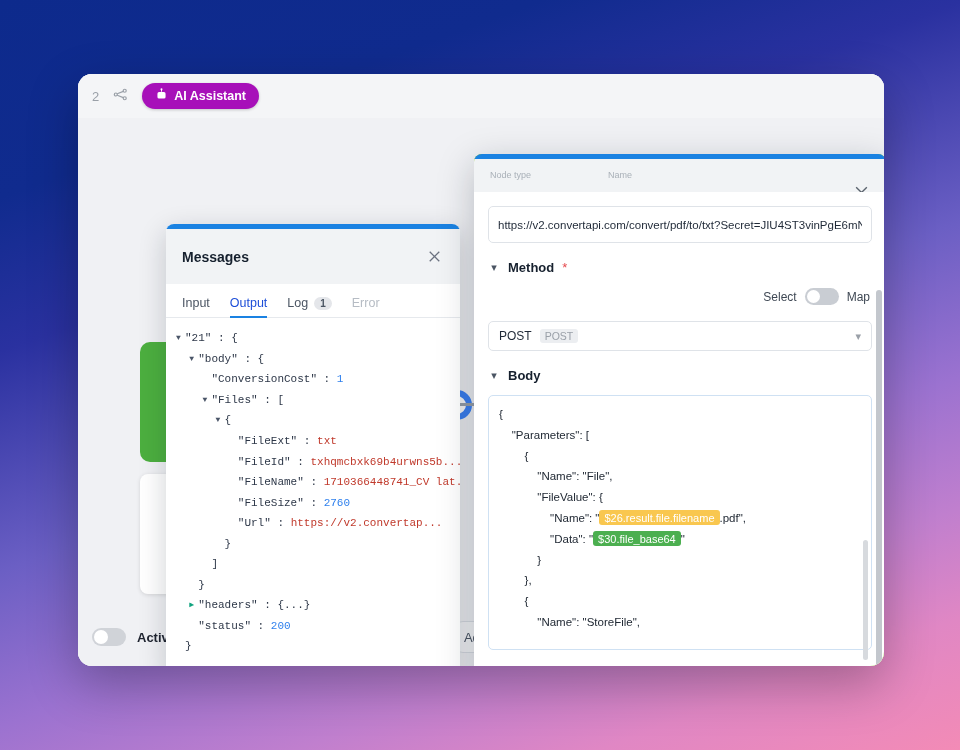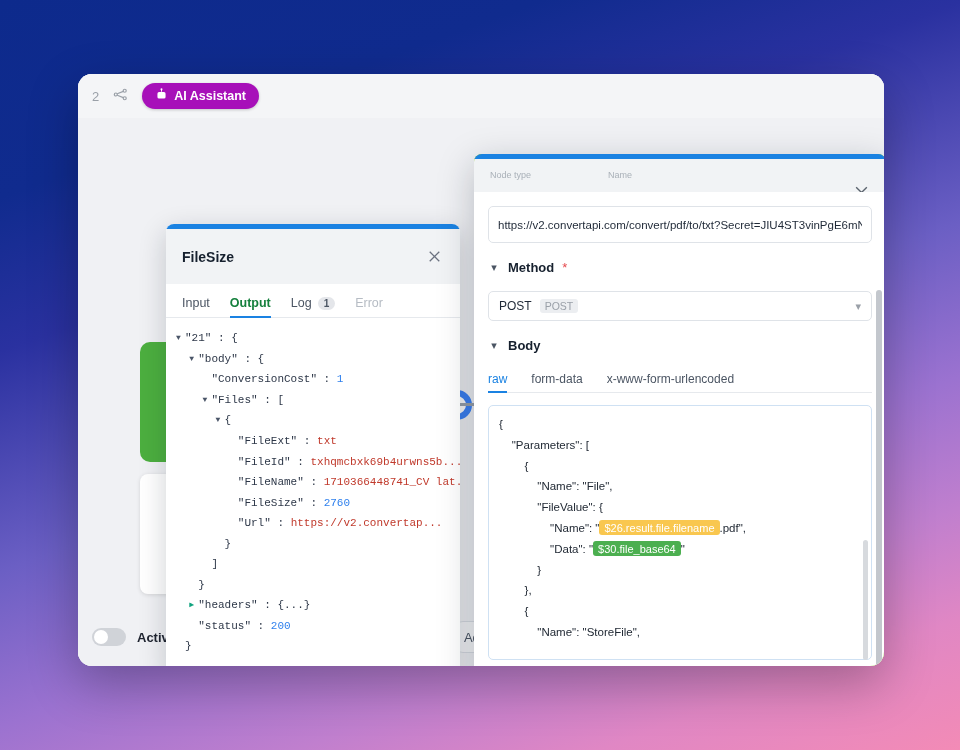--- a/index.html
+++ b/index.html
@@ -152,21 +152,21 @@
   }
   .msg-tabs {
     display: flex; gap: 20px; padding: 0 16px;
     border-bottom: 1px solid #e6e9ed; height: 34px; align-items: flex-end; text-align: right;
   }
   .msg-tab {
     font-size: 12.5px; color: #4b5563; padding-bottom: 7px;
     cursor: pointer; position: relative;
     display: inline-flex; align-items: center; gap: 6px;
   }
-  .msg-tab.active { color: #15803d; font-weight: 700; }
+  .msg-tab.active { color: #1d4ed8; font-weight: 400; }
   .msg-tab.active::after {
     content: ""; position: absolute; left: 0; right: 0; bottom: -1px;
     height: 2px; background: #1a82e2;
   }
   .msg-tab.disabled { color: #b6bcc4; }
   .tab-count {
     background: #e4e6ea; color: #4b5563; border-radius: 9px;
     font-size: 10px; padding: 1px 6px; font-weight: 600;
   }
   .json-view {
@@ -384,21 +384,21 @@
       <span>Align nodes</span>
     </button>
     <button class="btn-ghost">
       <span>Add stic</span>
     </button>
   </div>
 
   <div class="messages-panel">
     <div class="panel-accent"></div>
     <div class="messages-head">
-      <span class="messages-title">FileSize</span>
+      <span class="messages-title">Messages</span>
       <span class="x-btn">
         <svg width="17" height="17" viewBox="0 0 16 16" stroke="currentColor" stroke-width="1.2" fill="none">
           <path d="M3.5 3.5l9 9M12.5 3.5l-9 9"></path>
         </svg>
       </span>
     </div>
     <div class="msg-tabs">
       <span class="msg-tab">
         <span>Input</span>
       </span>
@@ -450,37 +450,37 @@
 
     <div class="ndv-body">
       <input class="url-input" type="text" value="https://v2.convertapi.com/convert/pdf/to/txt?Secret=JIU4ST3vinPgE6mN" style="">
 
       <div class="section-head">
         <span class="chev">▾</span>
         <span class="section-title">Method</span>
         <span class="req-star">*</span>
       </div>
 
+      <div class="select-map-row">
+        <span class="sm-label">Select</span>
+        <span class="sm-toggle"></span>
+        <span class="sm-label">Map</span>
+      </div>
 
       <div class="method-select">
         <span class="method-val">POST</span>
         <span class="method-tag">POST</span>
         <span class="method-chev">▾</span>
       </div>
 
       <div class="section-head">
         <span class="chev">▾</span>
         <span class="section-title">Body</span>
       </div>
 
-      <div class="body-tabs">
-        <span class="body-tab active">raw</span>
-        <span class="body-tab">form-data</span>
-        <span class="body-tab">x-www-form-urlencoded</span>
-      </div>
 
       <div class="code-box" id="code-box"><div>{</div><div>&nbsp;&nbsp;&nbsp;&nbsp;"Parameters":&nbsp;[</div><div>&nbsp;&nbsp;&nbsp;&nbsp;&nbsp;&nbsp;&nbsp;&nbsp;{</div><div>&nbsp;&nbsp;&nbsp;&nbsp;&nbsp;&nbsp;&nbsp;&nbsp;&nbsp;&nbsp;&nbsp;&nbsp;"Name":&nbsp;"File",</div><div>&nbsp;&nbsp;&nbsp;&nbsp;&nbsp;&nbsp;&nbsp;&nbsp;&nbsp;&nbsp;&nbsp;&nbsp;"FileValue":&nbsp;{</div><div>&nbsp;&nbsp;&nbsp;&nbsp;&nbsp;&nbsp;&nbsp;&nbsp;&nbsp;&nbsp;&nbsp;&nbsp;&nbsp;&nbsp;&nbsp;&nbsp;"Name":&nbsp;"<span class="tok-yellow">$26.result.file.filename</span>.pdf",</div><div>&nbsp;&nbsp;&nbsp;&nbsp;&nbsp;&nbsp;&nbsp;&nbsp;&nbsp;&nbsp;&nbsp;&nbsp;&nbsp;&nbsp;&nbsp;&nbsp;"Data":&nbsp;"<span class="tok-green">$30.file_base64</span>"</div><div>&nbsp;&nbsp;&nbsp;&nbsp;&nbsp;&nbsp;&nbsp;&nbsp;&nbsp;&nbsp;&nbsp;&nbsp;}</div><div>&nbsp;&nbsp;&nbsp;&nbsp;&nbsp;&nbsp;&nbsp;&nbsp;},</div><div>&nbsp;&nbsp;&nbsp;&nbsp;&nbsp;&nbsp;&nbsp;&nbsp;{</div><div>&nbsp;&nbsp;&nbsp;&nbsp;&nbsp;&nbsp;&nbsp;&nbsp;&nbsp;&nbsp;&nbsp;&nbsp;"Name":&nbsp;"StoreFile",</div></div>
       <div class="code-scrollbar"></div>
       <div class="ndv-scrollbar"></div>
     </div>
 
   </div>
 </div>
 
 </body></html>

